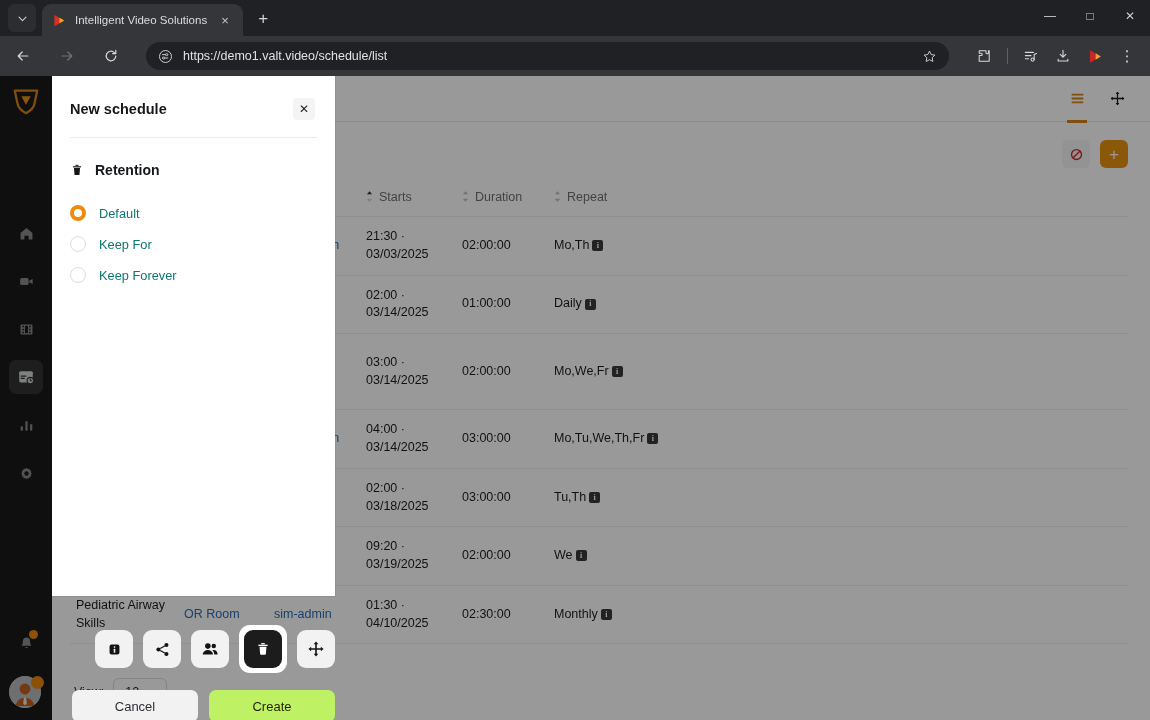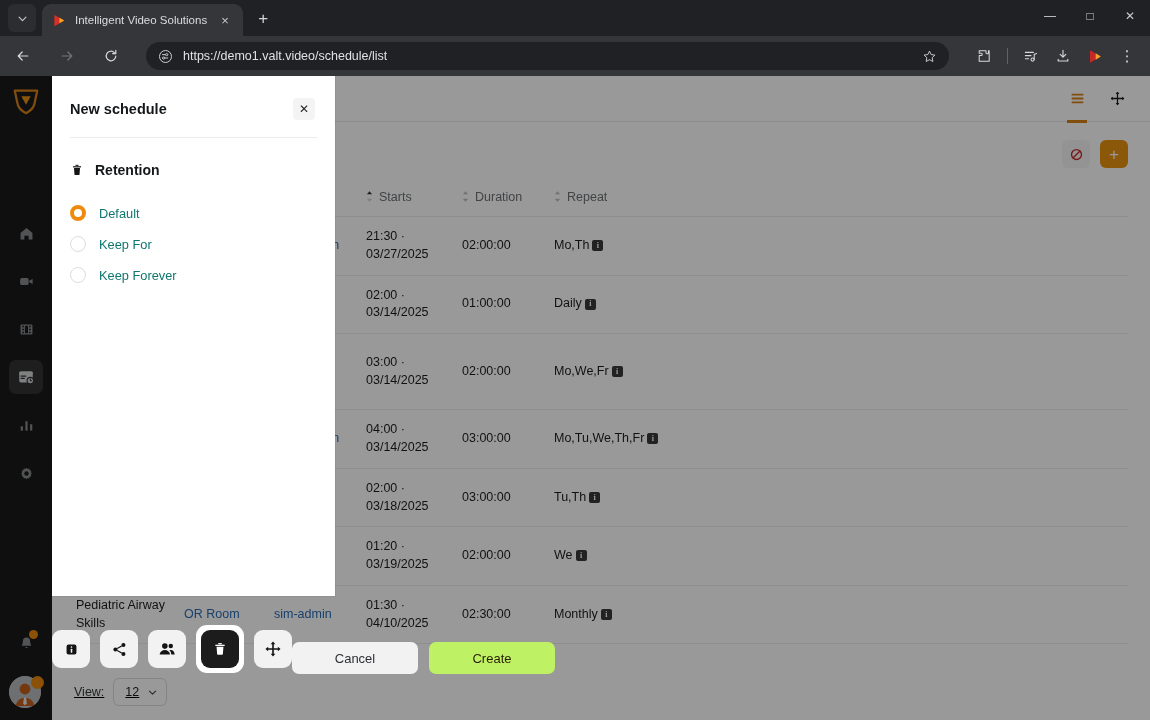--- a/index.html
+++ b/index.html
@@ -172,21 +172,21 @@
   .radio-row { display: flex; align-items: center; gap: 13px; height: 30px; margin-bottom: 1px; }
   .radio {
     width: 16px; height: 16px; border-radius: 50%; border: 1.6px solid #dbdde0; flex: 0 0 16px;
   }
   .radio.checked { border: 4px solid #f08a0c; }
   .radio-label { font-size: 12.8px; color: #0f766e; }
 
   
   .action-area {
     position: absolute; left: 52px; top: 520px; width: 283px; bottom: 0;
-    z-index: 6; display: flex; align-items: flex-start;
+    z-index: 6; display: flex; flex-direction: column; align-items: flex-end;
     padding-top: 29px; background: transparent;
   }
   .iconbar { display: flex; gap: 10px; align-items: center; }
   .ibtn {
     width: 38px; height: 38px; border-radius: 9px; background: #f2f2f3;
     display: flex; align-items: center; justify-content: center; color: #141414;
   }
   .ibtn.dark { background: #1c1c1c; color: #ffffff; }
   .ibtn-active-wrap { background: #ffffff; padding: 5px; border-radius: 11px; }
   .btnrow { display: flex; gap: 11px; margin-top: 17px; }
@@ -498,21 +498,21 @@
                 <span>Repeat</span>
                   </span>
                 </th>
             </tr>
           </thead>
           <tbody>
             <tr>
               <td>PT 400 Open Lab</td>
               <td class="link"><span class="lnk">OR Room</span></td>
               <td class="link"><span class="lnk">skills-admin</span></td>
-              <td><span>21:30 ·</span><br><span>03/27/2025</span></td>
+              <td><span>21:30 ·</span><br><span>03/03/2025</span></td>
               <td>02:00:00</td>
               <td><span>Mo,Th</span><span class="badge-i">i</span></td>
             </tr>
             <tr>
               <td>Gait Training</td>
               <td class="link"><span class="lnk">Hallway</span></td>
               <td class="link"><span class="lnk">Joe</span></td>
               <td><span>02:00 ·</span><br><span>03/14/2025</span></td>
               <td>01:00:00</td>
               <td><span>Daily</span><span class="badge-i">i</span></td>
@@ -538,21 +538,21 @@
               <td class="link"><span class="lnk">Skills Lab</span></td>
               <td class="link"><span class="lnk">Carrie</span></td>
               <td><span>02:00 ·</span><br><span>03/18/2025</span></td>
               <td>03:00:00</td>
               <td><span>Tu,Th</span><span class="badge-i">i</span></td>
             </tr>
             <tr>
               <td>Code Blue - Adult Scenario</td>
               <td class="link"><span class="lnk">Sim Bay 2</span></td>
               <td class="link"><span class="lnk">sim-admin</span></td>
-              <td><span>01:20 ·</span><br><span>03/19/2025</span></td>
+              <td><span>09:20 ·</span><br><span>03/19/2025</span></td>
               <td>02:00:00</td>
               <td><span>We</span><span class="badge-i">i</span></td>
             </tr>
             <tr>
               <td>Pediatric Airway Skills</td>
               <td class="link"><span class="lnk">OR Room</span></td>
               <td class="link"><span class="lnk">sim-admin</span></td>
               <td><span>01:30 ·</span><br><span>04/10/2025</span></td>
               <td>02:30:00</td>
               <td><span>Monthly</span><span class="badge-i">i</span></td>

